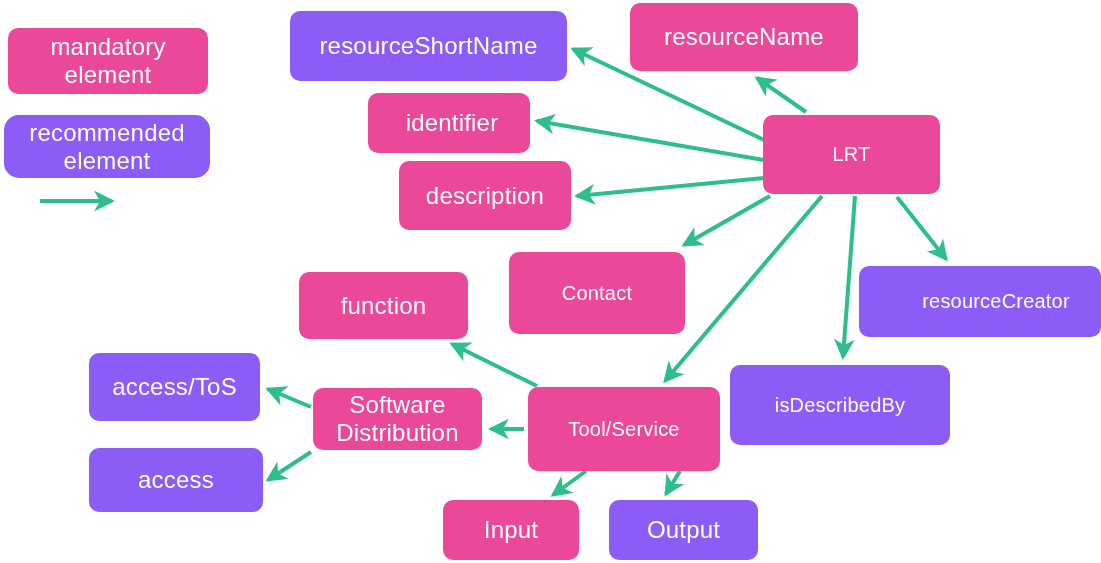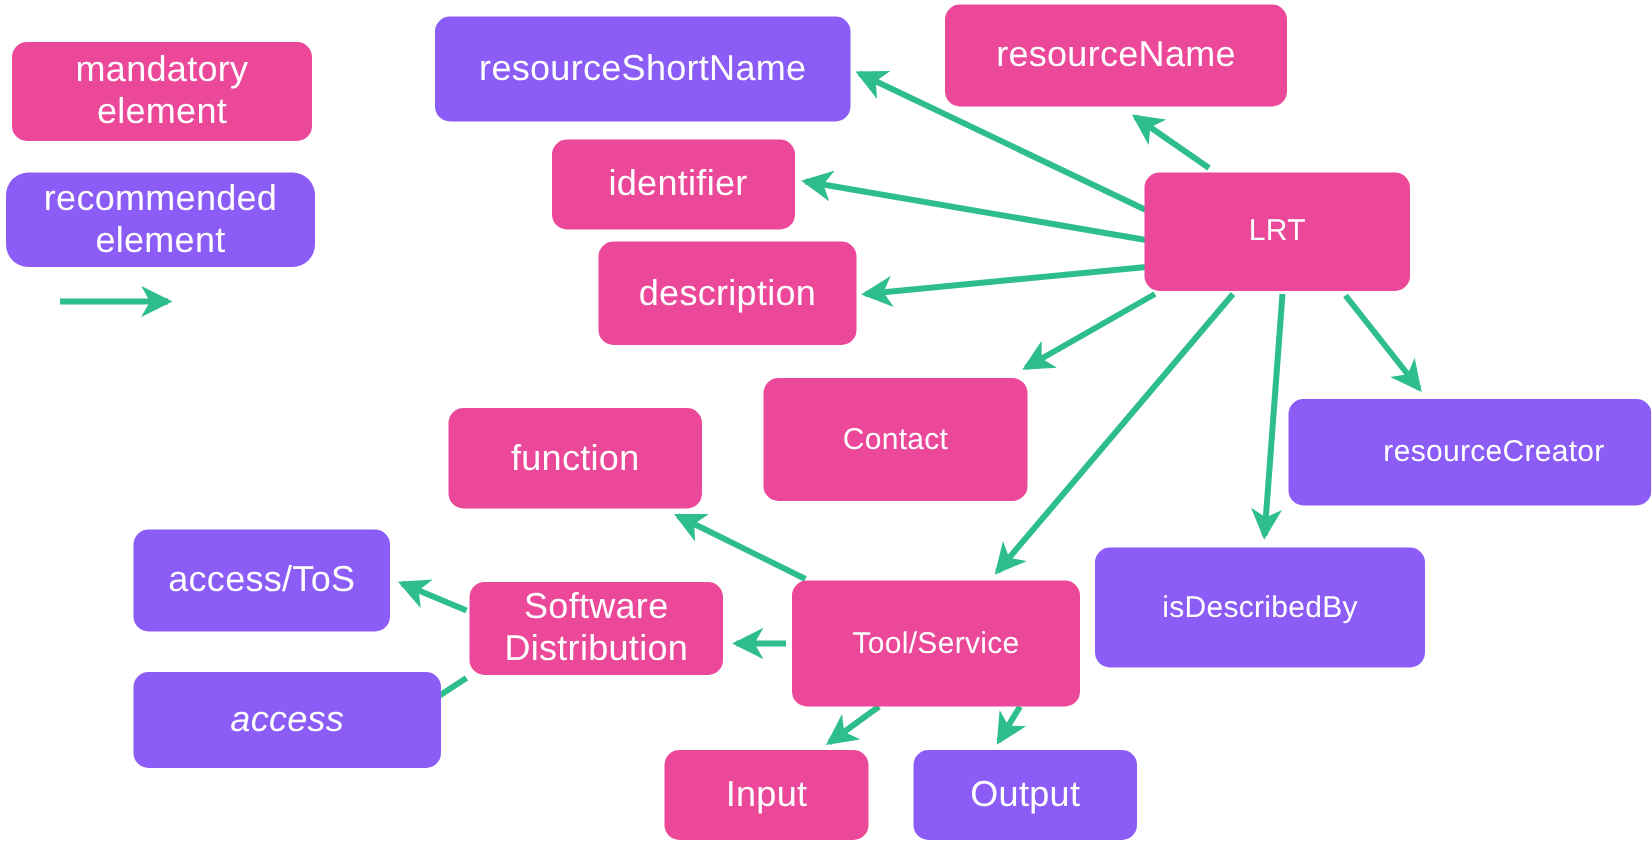--- a/index.html
+++ b/index.html
@@ -78,17 +78,17 @@
       <div class="node mandatory" style="left: 368px; top: 93px; width: 162px; height: 60px; padding-left: 12px;">identifier</div>
       <div class="node mandatory" style="left: 399px; top: 161px; width: 172px; height: 69px;">description</div>
       <div class="node mandatory bold" style="left: 763px; top: 115px; width: 177px; height: 79px;">LRT</div>
       <div class="node mandatory bold" style="left: 509px; top: 252px; width: 176px; height: 82px;">Contact</div>
       <div class="node recommended bold" style="left: 859px; top: 266px; width: 242px; height: 71px; padding-left: 38px;">resourceCreator</div>
       <div class="node mandatory" style="left: 299px; top: 272px; width: 169px; height: 67px;">function</div>
       <div class="node recommended bold" style="left: 730px; top: 365px; width: 220px; height: 80px;">isDescribedBy</div>
       <div class="node recommended" style="left: 89px; top: 353px; width: 171px; height: 68px;">access/ToS</div>
       <div class="node mandatory" style="left: 313px; top: 388px; width: 169px; height: 62px;">Software Distribution</div>
       <div class="node mandatory bold" style="left: 528px; top: 387px; width: 192px; height: 84px;">Tool/Service</div>
-      <div class="node recommended" style="left: 89px; top: 448px; width: 205px; height: 64px; font-style: italic;">access</div>
+      <div class="node recommended" style="left: 89px; top: 448px; width: 174px; height: 64px;">access</div>
       <div class="node mandatory" style="left: 443px; top: 500px; width: 136px; height: 60px;">Input</div>
       <div class="node recommended" style="left: 609px; top: 500px; width: 149px; height: 60px;">Output</div>
     </div>
 </div>
 
 </body></html>

